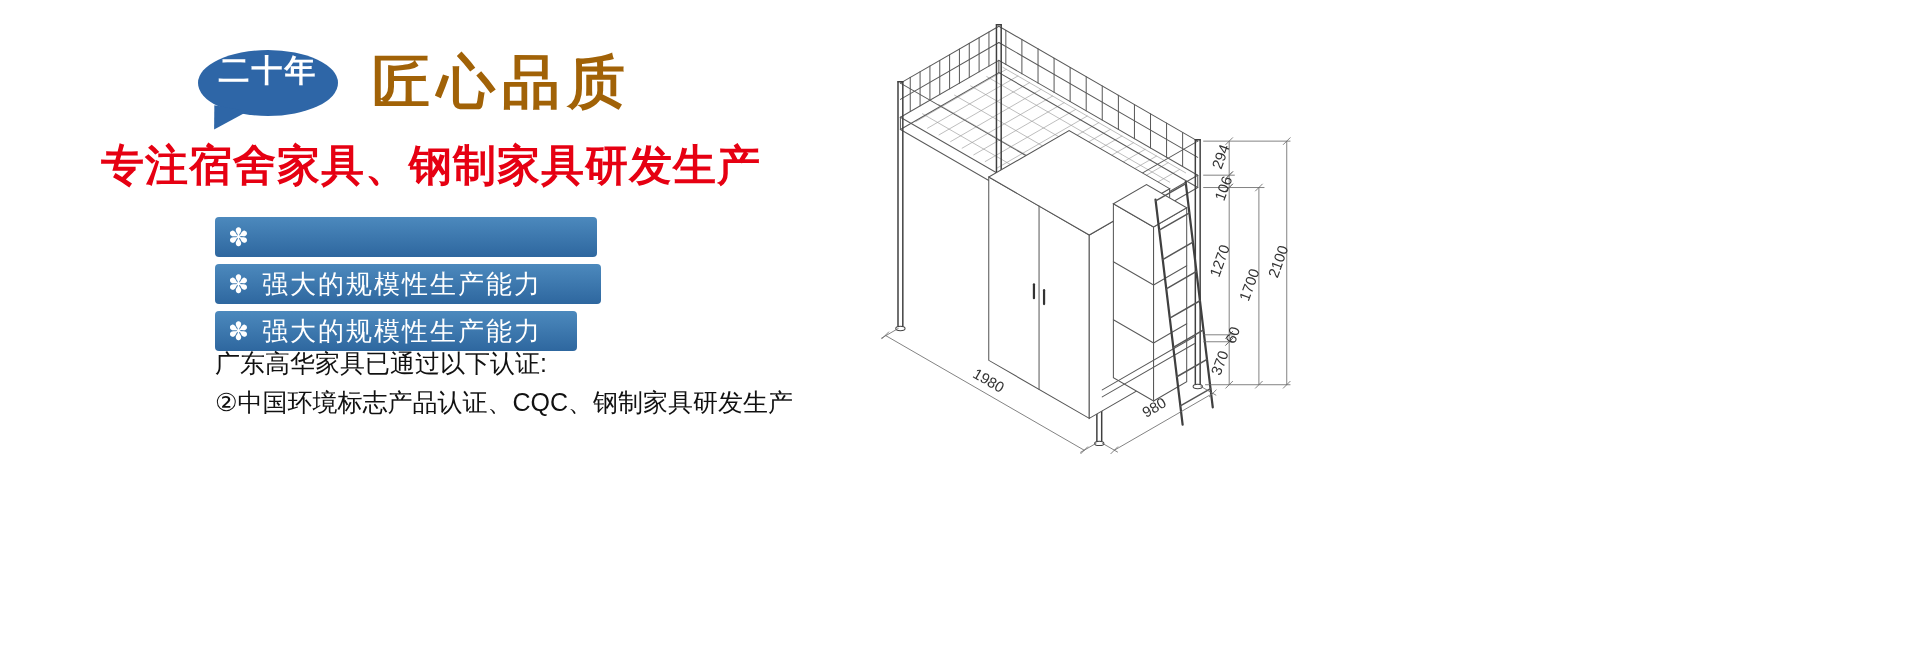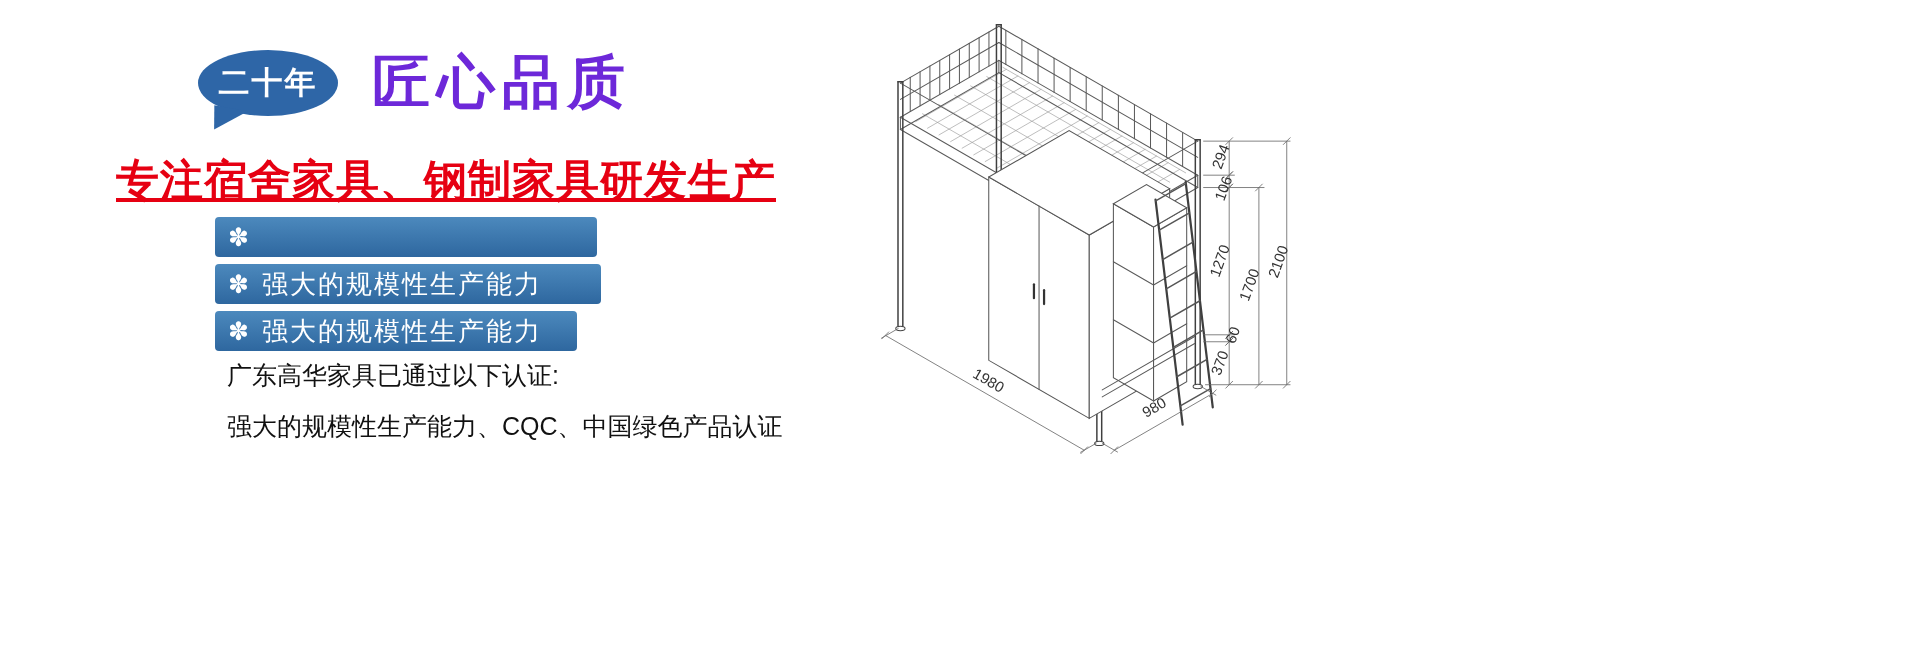--- a/index.html
+++ b/index.html
@@ -4,47 +4,47 @@
 <style>
   html,body{margin:0;padding:0;background:#fff;}
   .stage{
     position:relative;width:1920px;height:650px;background:#ffffff;overflow:hidden;
     font-family:"Liberation Sans","DejaVu Sans",sans-serif;
   }
   
   .bubble{
     position:absolute;left:198px;top:50px;width:140px;height:66px;
     background:#2e66a7;border-radius:50%;
-    display:flex;align-items:center;justify-content:center;
+    display:flex;align-items:flex-start;justify-content:center;
     color:#fff;font-size:31px;font-weight:bold;letter-spacing:2px;z-index:2;
   }
   .bubble::after{
     content:"";position:absolute;left:14px;bottom:-16px;width:0;height:0;
     border-left:4px solid transparent;border-right:30px solid transparent;
     border-top:24px solid #2e66a7;transform:rotate(10deg);
   }
   .headline{
     position:absolute;left:372px;top:44px;margin:0;
-    font-size:58px;font-weight:900;color:#6d28d9;letter-spacing:7px;white-space:nowrap;
+    font-size:58px;font-weight:900;color:#a16207;letter-spacing:7px;white-space:nowrap;
   }
   .subheadline{
-    position:absolute;left:100px;top:136px;margin:16px;
-    font-size:43px;font-weight:900;color:#e60012;letter-spacing:1px;white-space:nowrap;text-decoration:underline;
+    position:absolute;left:100px;top:136px;margin:1px;
+    font-size:43px;font-weight:900;color:#e60012;letter-spacing:1px;white-space:nowrap;
   }
   .bars{position:absolute;left:215px;top:217px;display:flex;flex-direction:column;gap:7px;}
   .bar{
     height:40px;border-radius:4px;display:flex;align-items:center;
     background:linear-gradient(#4c89bd,#2e679f);
     color:#fff;font-size:26px;letter-spacing:2px;padding-left:13px;box-sizing:border-box;
     white-space:nowrap;
   }
   .bar.w1{width:382px;} .bar.w2{width:386px;} .bar.w3{width:362px;}
   .flower{font-size:25px;margin-right:11px;line-height:1;}
   .certs{position:absolute;left:215px;top:344px;color:#111;font-size:25px;line-height:39px;}
-  .certs p{margin:12px;white-space:nowrap;}
+  .certs p{margin:0;white-space:nowrap;}
   
   .drawing{position:absolute;left:830px;top:10px;}
   #geo line{stroke:#5a5a5a;stroke-width:1.1;fill:none;stroke-linecap:round;}
   #geo line.mesh{stroke:#9b9b9b;stroke-width:0.7;}
   #geo line.post{stroke:#3f3f3f;stroke-width:1.6;}
   #geo line.rail{stroke:#3f3f3f;stroke-width:2.4;}
   #geo line.rung{stroke:#555;stroke-width:1.6;}
   #geo line.thick{stroke:#333;stroke-width:2.4;}
   #geo polygon.face{fill:#ffffff;stroke:#555;stroke-width:1.1;}
   #geo ellipse.foot{fill:#fff;stroke:#444;stroke-width:1.1;}
@@ -72,21 +72,21 @@
       <span>强大的规模性生产能力</span>
     </div>
     <div class="bar w3">
       <span class="flower">✽</span>
       <span>强大的规模性生产能力</span>
     </div>
   </div>
 
   <div class="certs">
     <p>广东高华家具已通过以下认证:</p>
-    <p>强大的规模性生产能力、CQC、中国绿色产品认证</p>
+    <p>②中国环境标志产品认证、CQC、钢制家具研发生产</p>
   </div>
 
   <div class="drawing">
     <svg id="bed-drawing" viewBox="0 0 560 500" width="520" height="464">
       <g id="geo">
           <line x1="279.2" y1="228.0" x2="376.6" y2="171.8" class="mesh"></line>
           <line x1="266.7" y1="220.8" x2="364.2" y2="164.6" class="mesh"></line>
           <line x1="254.3" y1="213.6" x2="351.7" y2="157.4" class="mesh"></line>
           <line x1="241.8" y1="206.4" x2="339.3" y2="150.2" class="mesh"></line>
           <line x1="229.4" y1="199.3" x2="326.8" y2="143.0" class="mesh"></line>

